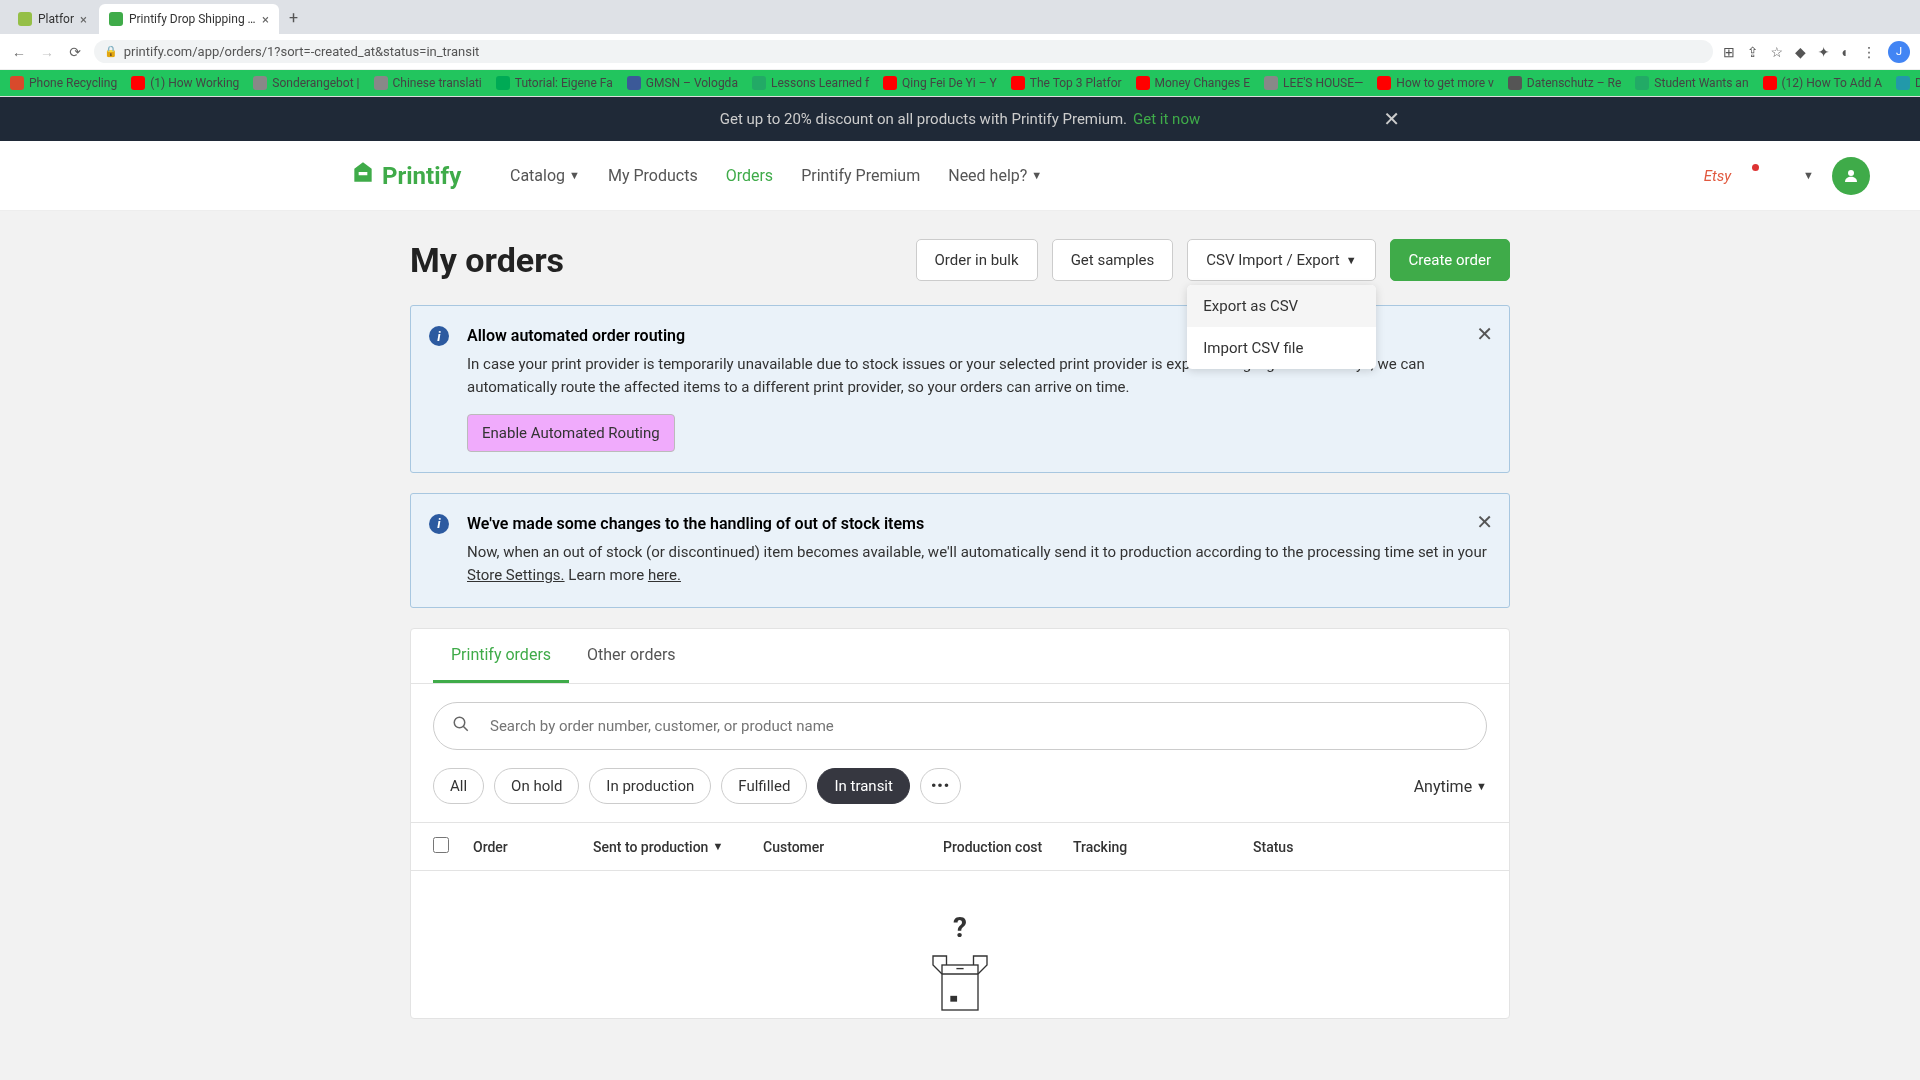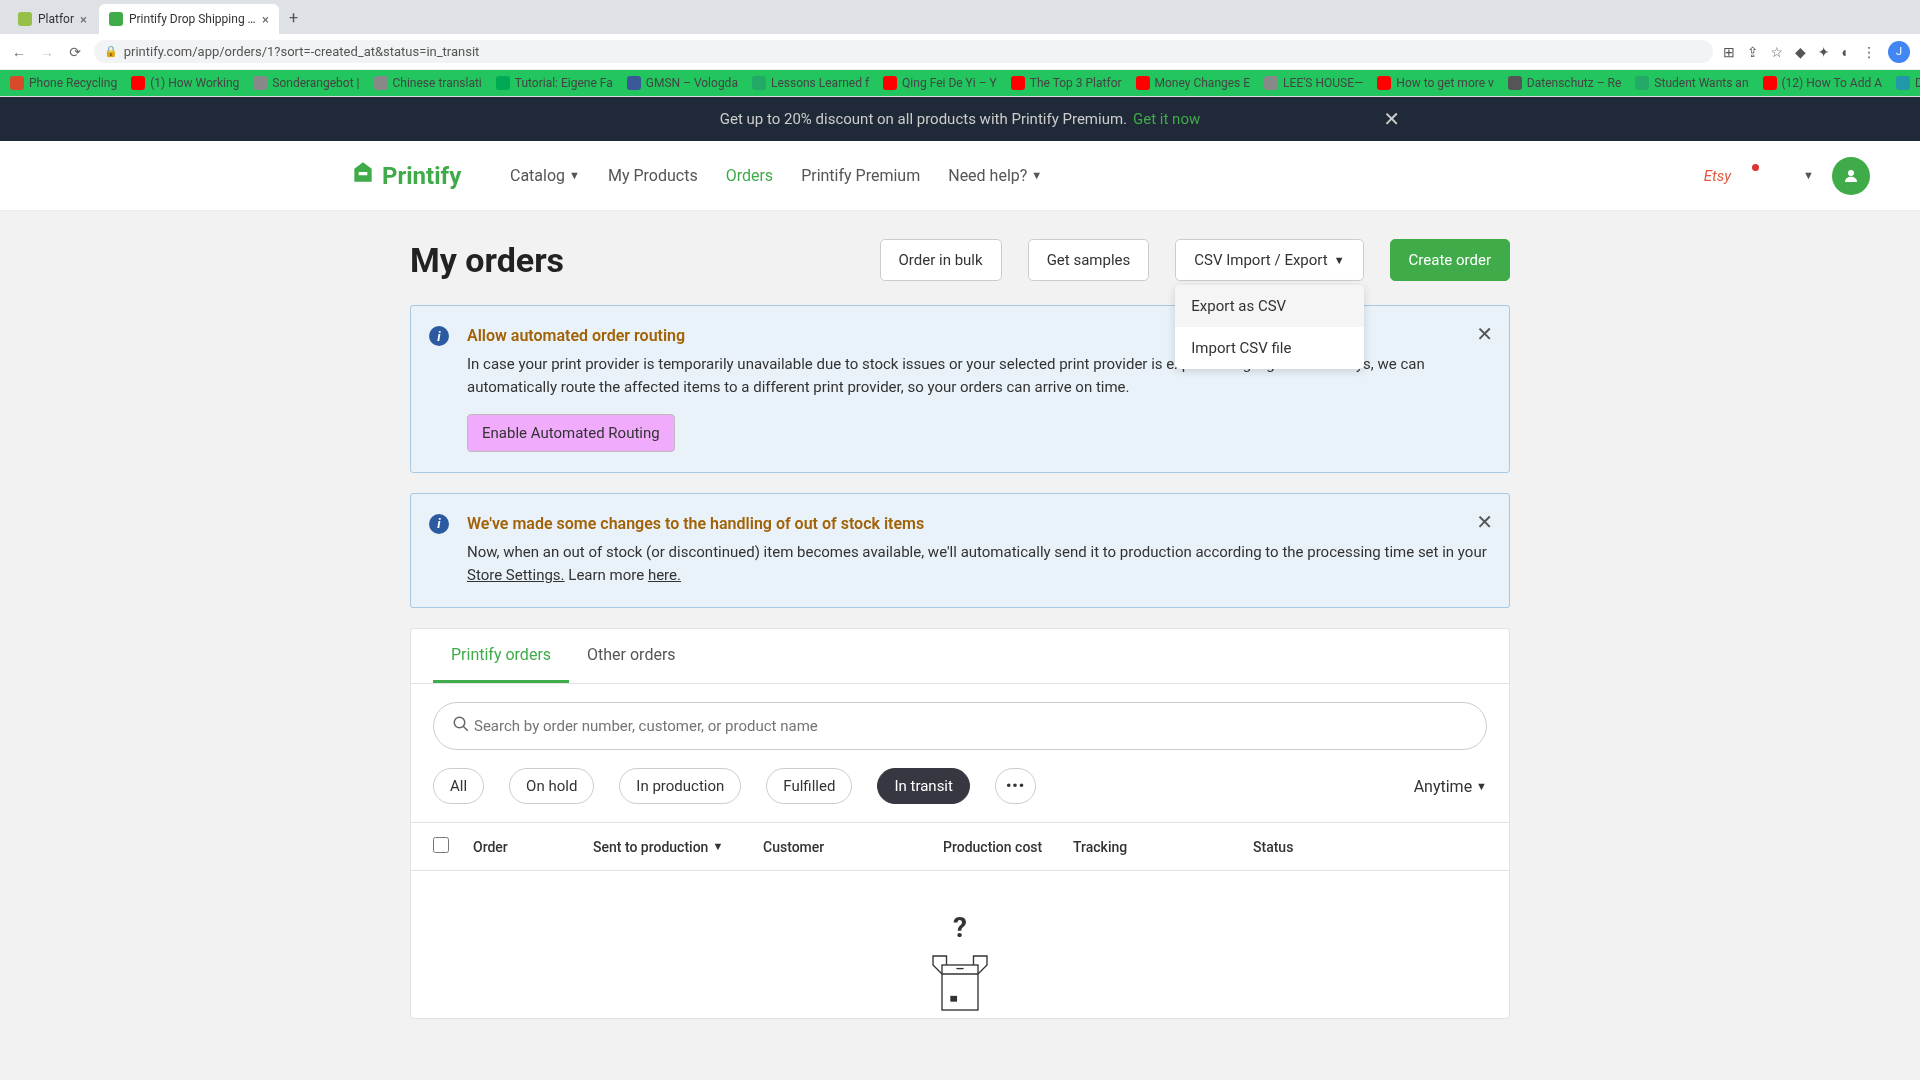--- a/index.html
+++ b/index.html
@@ -39,50 +39,50 @@
 .nav-links { display: flex; gap: 28px; margin-left: 160px; font-size: 16px; color: #555; }
 .nav-link { cursor: pointer; display: flex; align-items: center; gap: 4px; }
 .nav-link.active { color: #3fab49; }
 .top-right { margin-left: auto; display: flex; align-items: center; gap: 18px; }
 .store-sel { display: flex; align-items: center; gap: 6px; color: #e1593f; font-style: italic; font-size: 15px; cursor: pointer; position: relative; }
 .store-sel .red-dot { width: 7px; height: 7px; background: #d33; border-radius: 50%; position: absolute; top: -3px; right: 55px; }
 .profile-btn { width: 38px; height: 38px; border-radius: 50%; background: #3fab49; color: #fff; display: flex; align-items: center; justify-content: center; cursor: pointer; font-size: 17px; }
 
 
 .content { max-width: 1100px; margin: 0 auto; padding: 28px 0; }
-.page-head { display: flex; align-items: center; gap: 26px; margin-bottom: 24px; }
+.page-head { display: flex; align-items: center; gap: 14px; margin-bottom: 24px; }
 .page-title { font-size: 34px; font-weight: 700; color: #222; margin-right: auto; }
 .btn { background: #fff; border: 1px solid #ccc; border-radius: 5px; padding: 11px 18px; font-size: 15px; color: #333; cursor: pointer; display: flex; align-items: center; gap: 6px; }
 .btn.primary { background: #3fab49; color: #fff; border-color: #3fab49; }
 .dropdown-wrap { position: relative; }
 .dropdown-menu { position: absolute; top: 46px; left: 0; right: 0; background: #fff; border-radius: 5px; box-shadow: 0 2px 10px rgba(0,0,0,.15); z-index: 10; overflow: hidden; }
 .dropdown-item { padding: 12px 16px; font-size: 15px; color: #333; cursor: pointer; }
 
 
 .info-box { border: 1px solid #a8c7e0; background: #eaf2f9; border-radius: 3px; padding: 20px 22px; margin-bottom: 20px; position: relative; }
 .info-box .info-ic { width: 20px; height: 20px; border-radius: 50%; background: #2c5aa0; color: #fff; display: inline-flex; align-items: center; justify-content: center; font-size: 13px; font-style: italic; font-weight: bold; position: absolute; left: 18px; top: 20px; }
 .info-box .info-content { margin-left: 34px; }
-.info-box .info-title { font-weight: 600; font-size: 16px; color: #a16207; margin-bottom: 8px; }
+.info-box .info-title { font-weight: 600; font-size: 16px; color: #000000; margin-bottom: 8px; }
 .info-box .info-text { font-size: 15px; color: #333; line-height: 1.55; }
 .info-box .info-text a { color: #333; text-decoration: underline; cursor: pointer; }
 .info-box .close-info { position: absolute; right: 16px; top: 16px; font-size: 20px; color: #555; cursor: pointer; }
 .info-box .info-btn { margin-top: 14px; background: #f0abfc; border: 1px solid #bbb; border-radius: 4px; padding: 9px 14px; font-size: 15px; color: #333; cursor: pointer; display: inline-block; }
 
 
 .panel { background: #fff; border: 1px solid #e3e3e3; border-radius: 4px; }
 .tabs { display: flex; border-bottom: 1px solid #e3e3e3; padding: 0 22px; }
 .tab-btn { padding: 16px 18px; font-size: 16px; color: #555; cursor: pointer; border-bottom: 3px solid transparent; }
 .tab-btn.active { color: #3fab49; border-bottom-color: #3fab49; }
 
 .search-row { padding: 18px 22px; }
-.search-box { display: flex; align-items: center; gap: 4px; border: 1px solid #ccc; border-radius: 24px; padding: 12px 18px; background: #fff; }
+.search-box { display: flex; align-items: center; gap: 20px; border: 1px solid #ccc; border-radius: 24px; padding: 12px 18px; background: #fff; }
 .search-box input { border: none; outline: none; flex: 1; font-size: 15px; color: #333; background: transparent; }
 .search-ic { color: #666; font-size: 17px; }
 
-.filter-row { display: flex; align-items: center; gap: 25px; padding: 0 22px 18px; }
+.filter-row { display: flex; align-items: center; gap: 10px; padding: 0 22px 18px; }
 .chip { border: 1px solid #ccc; border-radius: 20px; padding: 8px 16px; font-size: 15px; color: #333; cursor: pointer; background: #fff; }
 .chip.active { background: #363740; color: #fff; border-color: #363740; }
 .chip.more { padding: 8px 10px; font-weight: bold; letter-spacing: 1px; }
 .anytime { margin-left: auto; font-size: 16px; color: #333; cursor: pointer; display: flex; align-items: center; gap: 4px; }
 
 .table-head { display: flex; align-items: center; padding: 14px 22px; border-top: 1px solid #e3e3e3; border-bottom: 1px solid #e3e3e3; font-size: 14px; color: #333; font-weight: 500; }
 .th-check { width: 40px; }
 .th-check input { width: 16px; height: 16px; }
 .th { }
 .th.order { width: 120px; }

